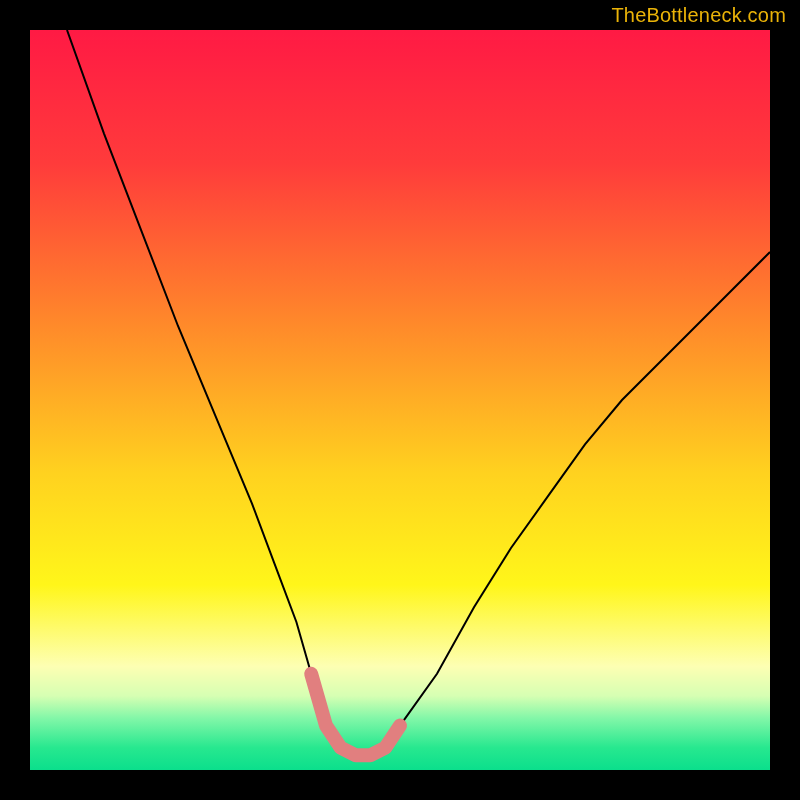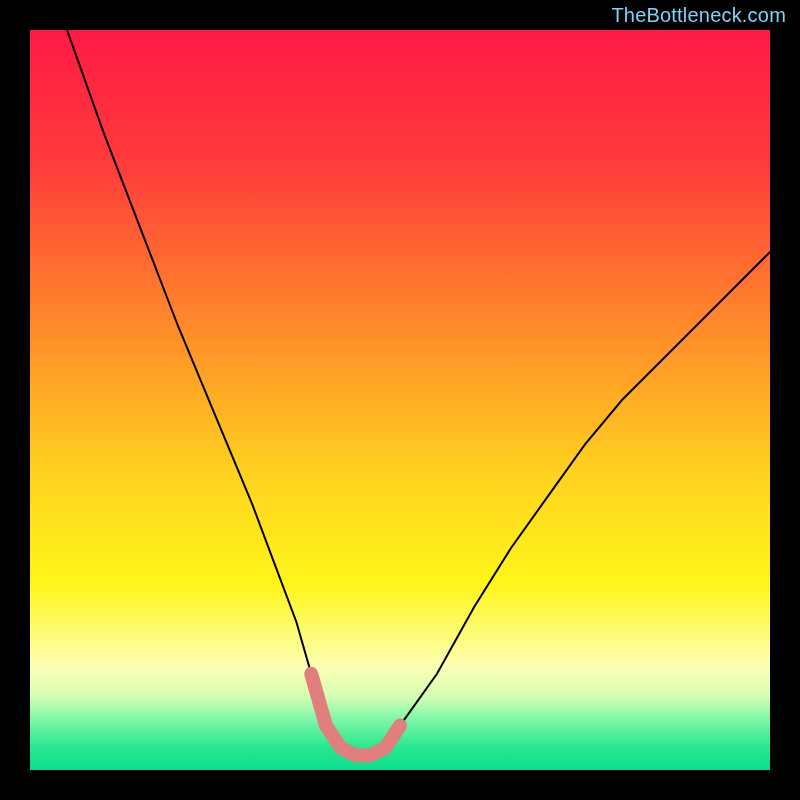--- a/index.html
+++ b/index.html
@@ -16,21 +16,21 @@
     top: 0;
     left: 0;
     width: 800px;
     height: 800px;
     background: #000;
   }
   .watermark {
     position: absolute;
     top: 4px;
     right: 14px;
-    color: #7dd3fc;
+    color: #eab308;
     font-size: 20px;
     letter-spacing: 0.2px;
     font-weight: 400;
     z-index: 10;
   }
   .plot {
     position: absolute;
     left: 30px;
     top: 30px;
     width: 740px;

